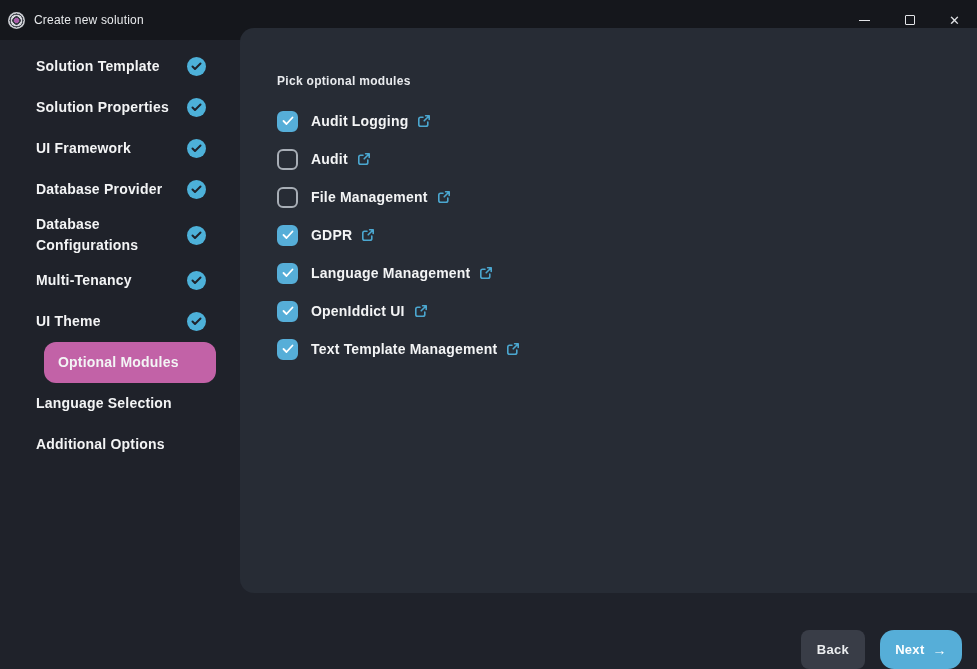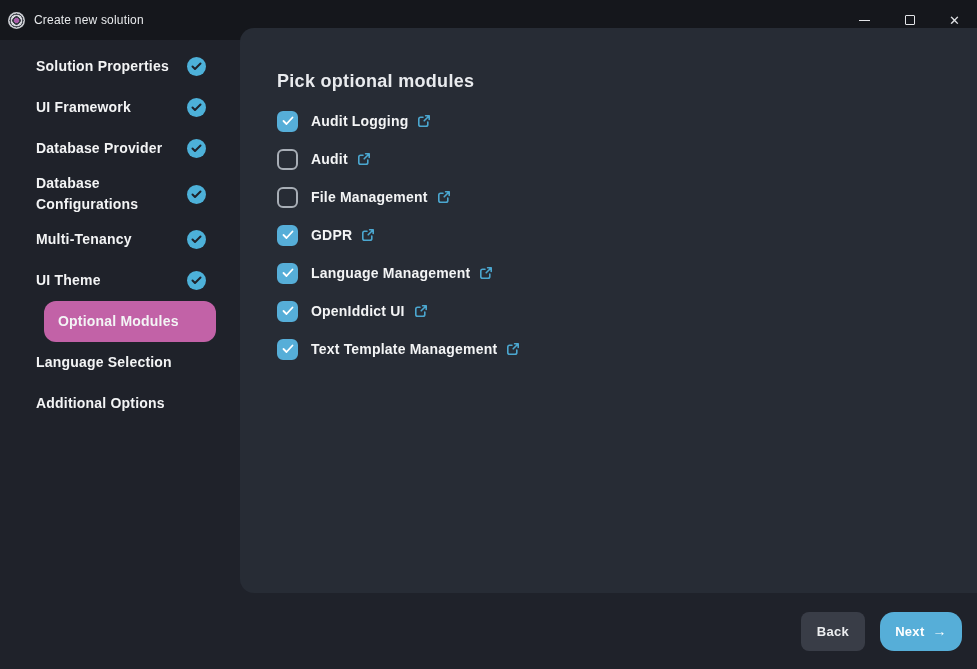--- a/index.html
+++ b/index.html
@@ -60,21 +60,21 @@
   }
   .check-circle svg { display:block; }
   
   .panel {
     position:absolute; left:240px; top:28px; right:0; height:565px;
     background:#272c35;
     border-radius:14px 0 0 14px;
     padding:40px 30px 0 37px;
   }
   .panel-heading {
-    font-size:18px; font-weight:bold; letter-spacing:.3px;
+    font-size:12px; font-weight:bold; letter-spacing:.3px;
     color:#e9ebee; line-height:26px;
   }
   .module-list { margin-top:8px; }
   .module-row {
     height:38px;
     display:flex; align-items:center;
     cursor:pointer;
   }
   .checkbox {
     width:21px; height:21px;
@@ -89,21 +89,21 @@
   .checkbox.checked svg { display:block; }
   .module-label {
     margin-left:13px;
     font-size:14px; font-weight:bold; letter-spacing:.2px;
     color:#f3f4f5; white-space:nowrap;text-align:right;
   }
   .ext-link { margin-left:9px; display:flex; align-items:center; cursor:pointer; }
   
   .footer {
     position:absolute; left:0; right:0; bottom:0; height:76px;
-    display:flex; align-items:center; justify-content:flex-end;
+    display:flex; align-items:flex-end; justify-content:flex-end;
     gap:15px; padding-right:15px;
     background:#1f222a;
   }
   .btn {
     height:39px; border:none; border-radius:8px;
     font-family:"Liberation Sans", sans-serif;
     font-size:13px; font-weight:bold; letter-spacing:.3px;
     display:flex; align-items:center; justify-content:center;
     cursor:pointer;
   }
@@ -124,20 +124,28 @@
     <div class="win-btn">
       <span class="max-glyph"></span>
     </div>
     <div class="win-btn">
       <span class="close-glyph">✕</span>
     </div>
   </div>
 </div>
 
 <div class="sidebar">
+  <div class="side-item">
+    <span class="side-label">Solution Template</span>
+    <span class="check-circle">
+      <svg width="11" height="9" viewBox="0 0 11 9">
+          <polyline points="1.5,4.5 4,7 9.5,1.5" fill="none" stroke="#1f232b" stroke-width="2" stroke-linecap="round" stroke-linejoin="round"></polyline>
+        </svg>
+    </span>
+  </div>
   <div class="side-item">
     <span class="side-label">Solution Properties</span>
     <span class="check-circle">
       <svg width="11" height="9" viewBox="0 0 11 9">
           <polyline points="1.5,4.5 4,7 9.5,1.5" fill="none" stroke="#1f232b" stroke-width="2" stroke-linecap="round" stroke-linejoin="round"></polyline>
         </svg>
     </span>
   </div>
   <div class="side-item">
     <span class="side-label">UI Framework</span>

